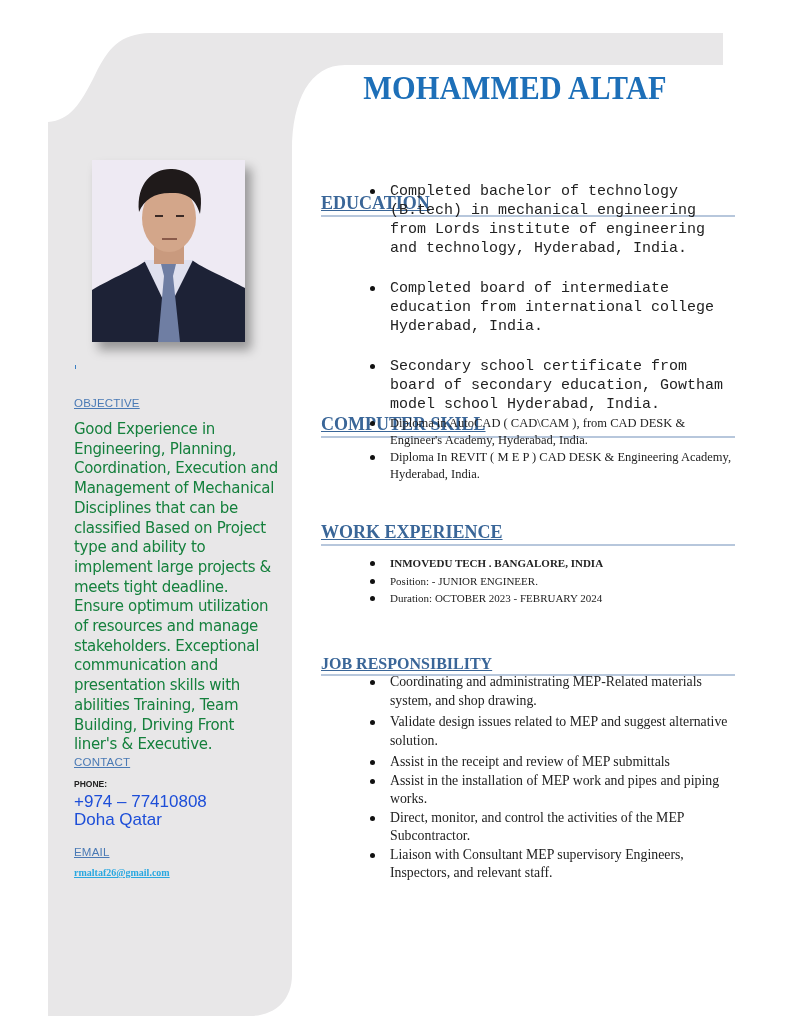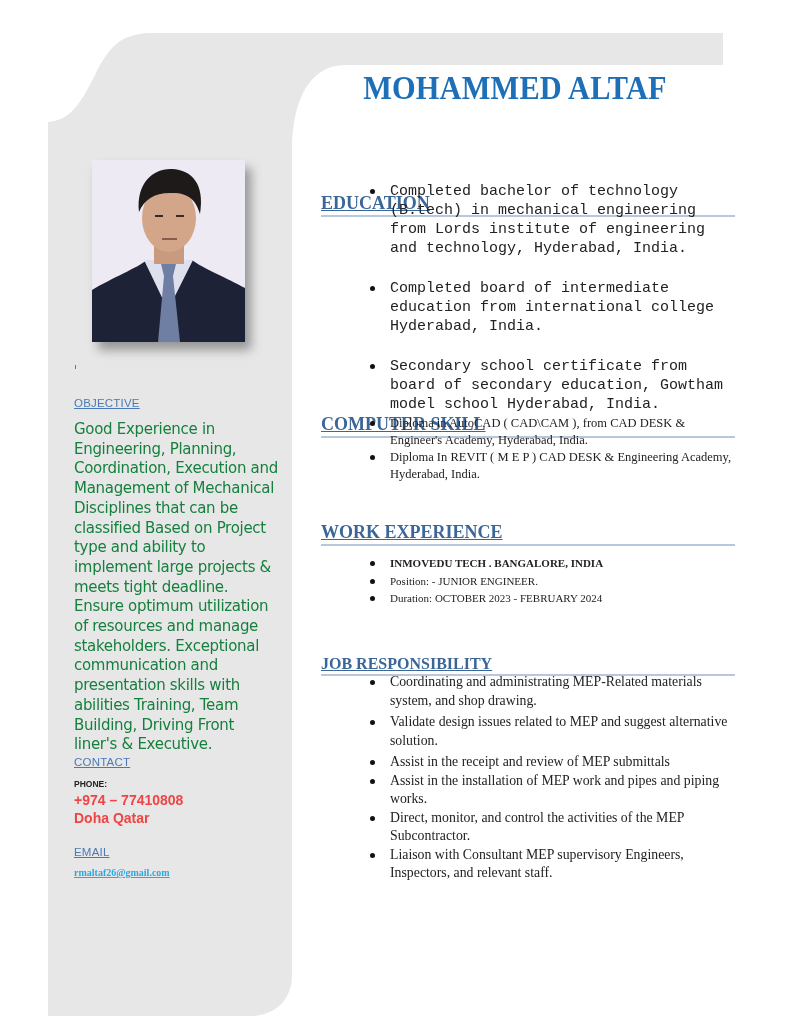--- a/index.html
+++ b/index.html
@@ -26,21 +26,21 @@
       position: absolute; left: 74px; top: 420px; width: 205px;
       font-family: "DejaVu Sans", sans-serif; font-size: 15px; line-height: 19.7px;
       color: #15803d; letter-spacing: -0.3px;
     }
     .phone-label {
       position: absolute; left: 74px; top: 779px;
       font-family: "Liberation Sans", sans-serif; font-size: 8.5px; font-weight: bold; color: #222;
     }
     .phone-value, .city-value {
       position: absolute; left: 74px;
-      font-family: "Liberation Sans", sans-serif; font-size: 14px; font-weight: bold; color: #ef4444;
+      font-family: "Liberation Sans", sans-serif; font-size: 17px; font-weight: normal; color: #1d4ed8;
     }
     .email-link {
       position: absolute; left: 74px; top: 867px;
       font-family: "Liberation Serif", serif; font-size: 10px; font-weight: bold;
       color: #2aa8e0; text-decoration: underline;
     }
     .section-heading {
       position: absolute; left: 321px; width: 414px;
       font-family: "Liberation Serif", serif; font-weight: bold; font-size: 18px;
       color: #3a6698; border-bottom: 2px solid #b7c7dc; padding-bottom: 1px;

